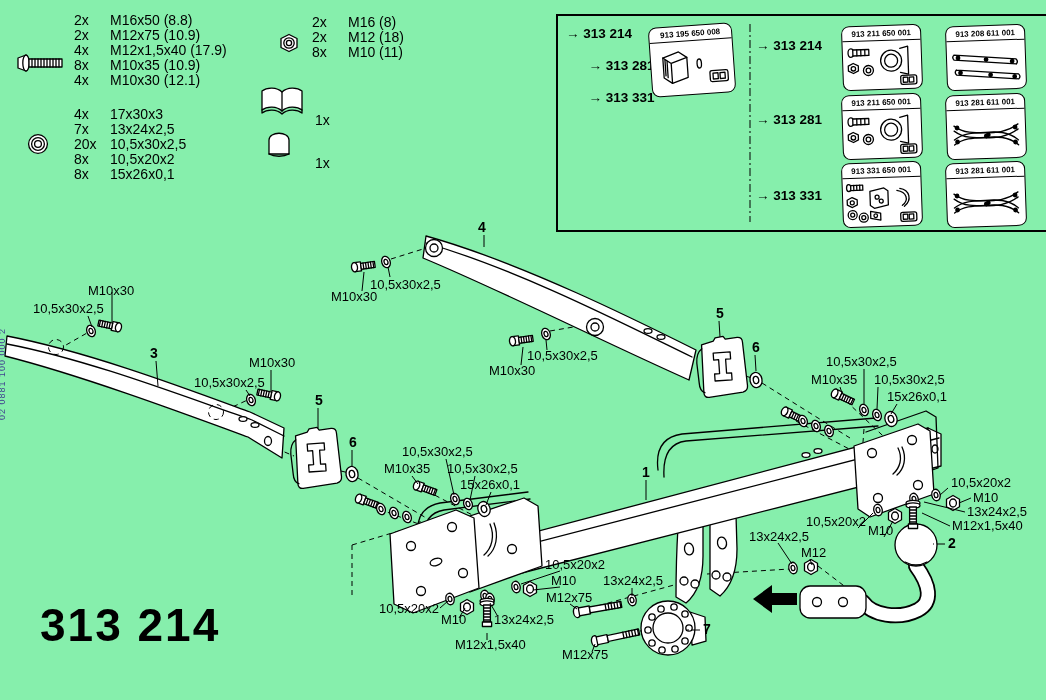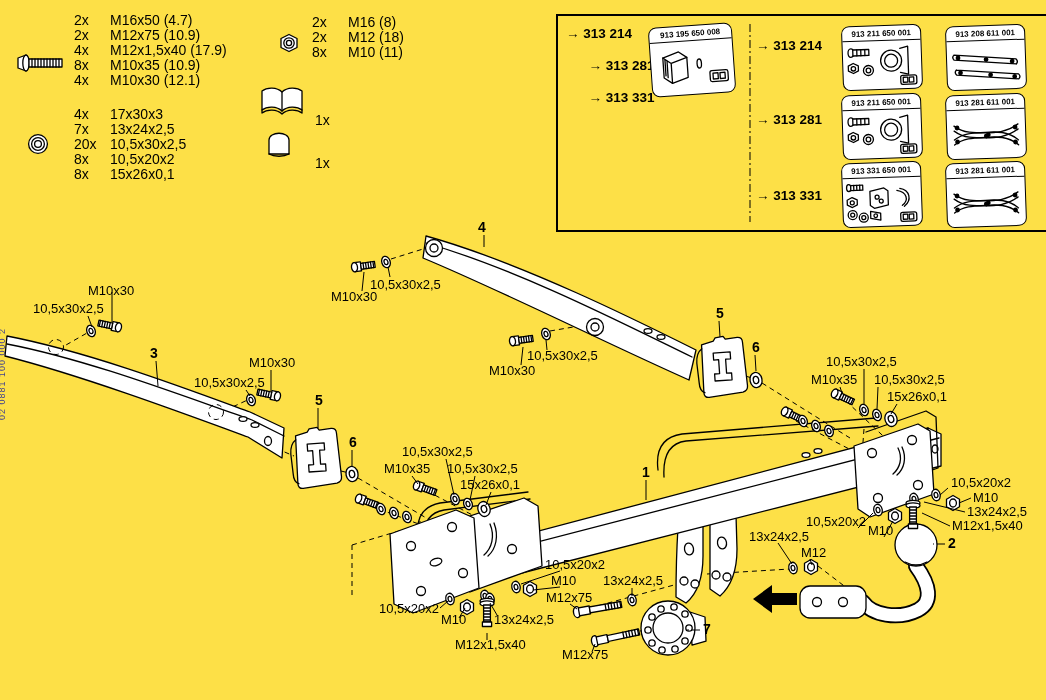--- a/index.html
+++ b/index.html
@@ -1,16 +1,16 @@
 <!DOCTYPE html>
 <html><head>
 <meta charset="utf-8">
 <style>
   html,body{margin:0;padding:0;background:#9a9a9a;}
-  .sheet{position:relative;width:1046px;height:700px;background:#fde047;overflow:hidden;
+  .sheet{position:relative;width:1046px;height:700px;background:#86efac;overflow:hidden;
          font-family:"Liberation Sans",sans-serif;color:#000;}
   .abs{position:absolute;}
   .hwlist{position:absolute;font-size:14px;line-height:15px;white-space:nowrap;}
   .hw-row{display:flex;}
   .hw-row .qty{width:36px;flex:none;}
   .onex{position:absolute;font-size:14px;margin-top:20px;}
   .kitbox{position:absolute;left:556px;top:14px;width:565px;height:218px;border:2px solid #000;box-sizing:border-box;}
   .refs{position:absolute;left:8px;top:10px;font-size:13.5px;font-weight:bold;line-height:16px;white-space:pre;}
   .rowref{position:absolute;left:198px;font-size:13.5px;font-weight:bold;white-space:nowrap;}
   .card{position:absolute;border:1.6px solid #000;border-radius:8px;background:#fff;box-sizing:border-box;}
@@ -36,21 +36,21 @@
 
   <svg class="abs" style="left:16px;top:52px" width="50" height="22">
     <path class="sf" d="M2,6 L10,3 L10,19 L2,16 Z"></path>
       <ellipse class="sf" cx="10" cy="11" rx="3.2" ry="8"></ellipse>
     <path class="sf" d="M13,7 H46 V15 H13 Z"></path>
     <path class="s" d="M16,7 V15 M19,7 V15 M22,7 V15 M25,7 V15 M28,7 V15 M31,7 V15 M34,7 V15 M37,7 V15 M40,7 V15 M43,7 V15"></path>
   </svg>
   <div class="hwlist" style="left:74px;top:13px" id="bolt-rows">
       <div class="hw-row">
         <span class="qty">2x</span>
-        <span>M16x50 (4.7)</span>
+        <span>M16x50 (8.8)</span>
       </div>
       <div class="hw-row">
         <span class="qty">2x</span>
         <span>M12x75 (10.9)</span>
       </div>
       <div class="hw-row">
         <span class="qty">4x</span>
         <span>M12x1,5x40 (17.9)</span>
       </div>
       <div class="hw-row">
@@ -542,14 +542,15 @@
         <text x="806" y="526" class="lbl">10,5x20x2</text>
         <text x="868" y="535" class="lbl">M10</text>
         <text x="951" y="487" class="lbl">10,5x20x2</text>
         <text x="973" y="502" class="lbl">M10</text>
         <text x="967" y="516" class="lbl">13x24x2,5</text>
         <text x="952" y="530" class="lbl">M12x1,5x40</text>
         <text x="948" y="548" class="lblb">2</text>
       </g>
   </svg>
 
+  <div class="bigcode">313 214</div>
   <div class="edgecode">02 0881 100 000 2</div>
 </div>
 
 </body></html>

